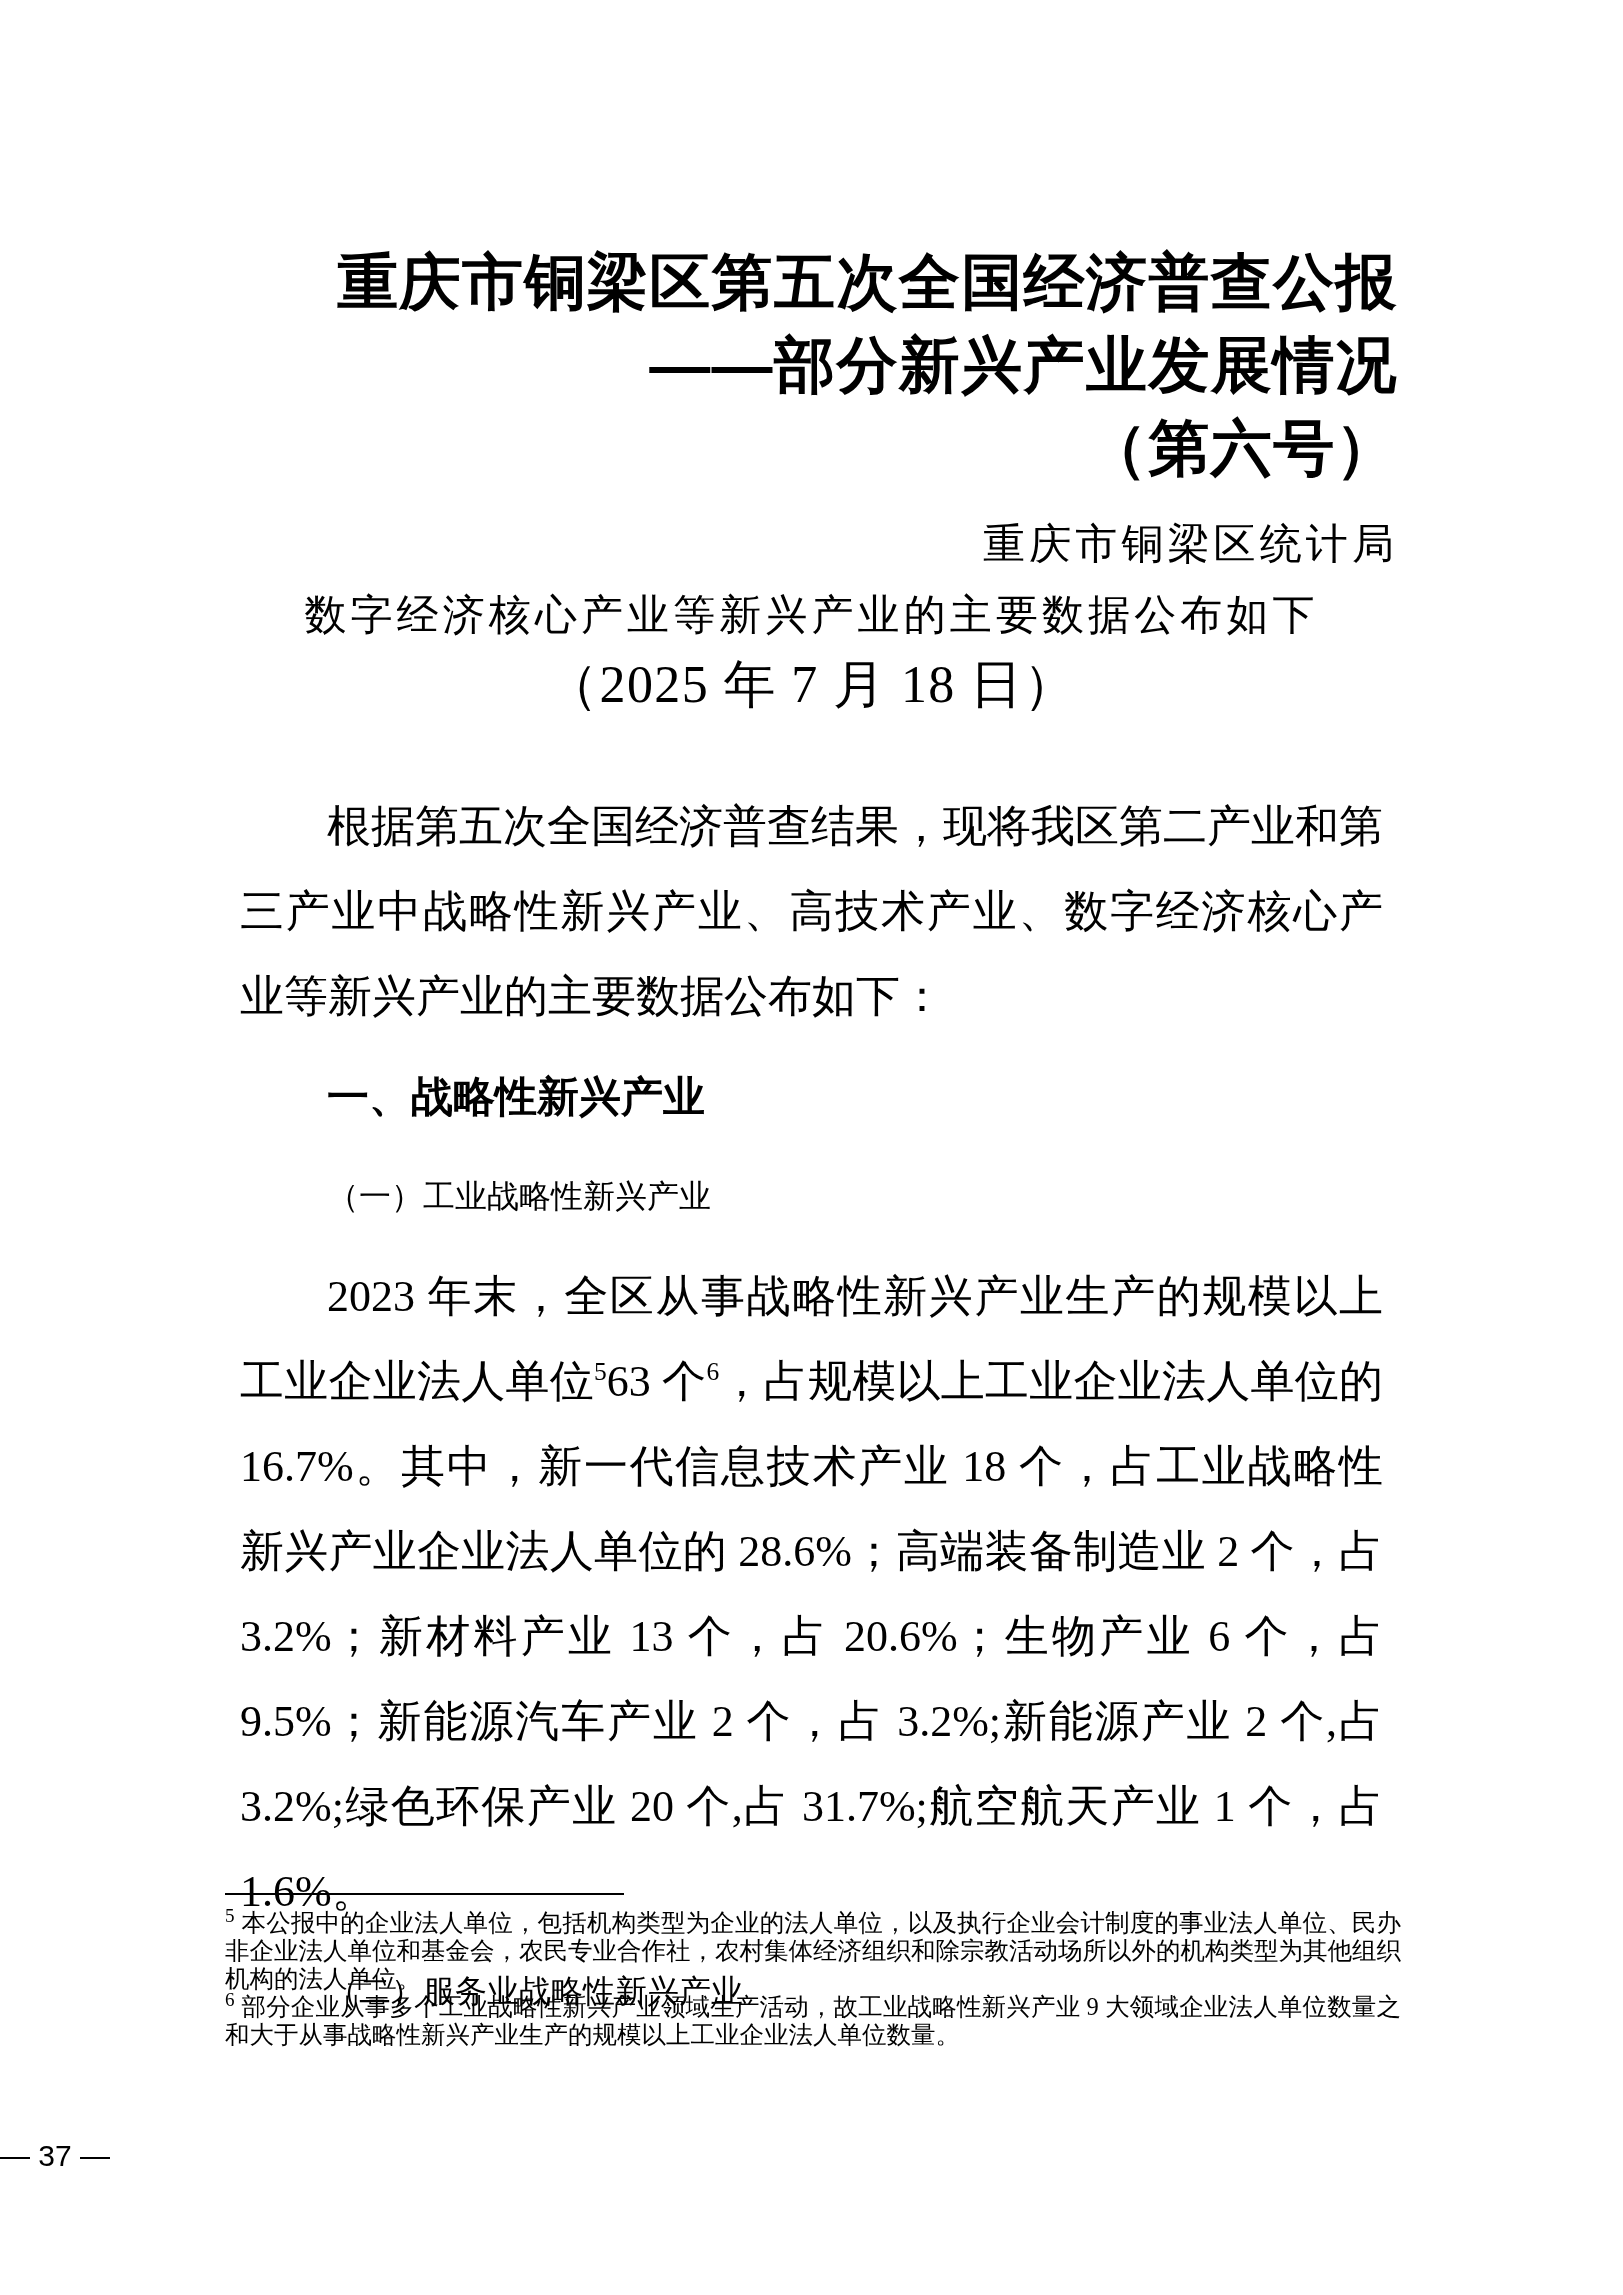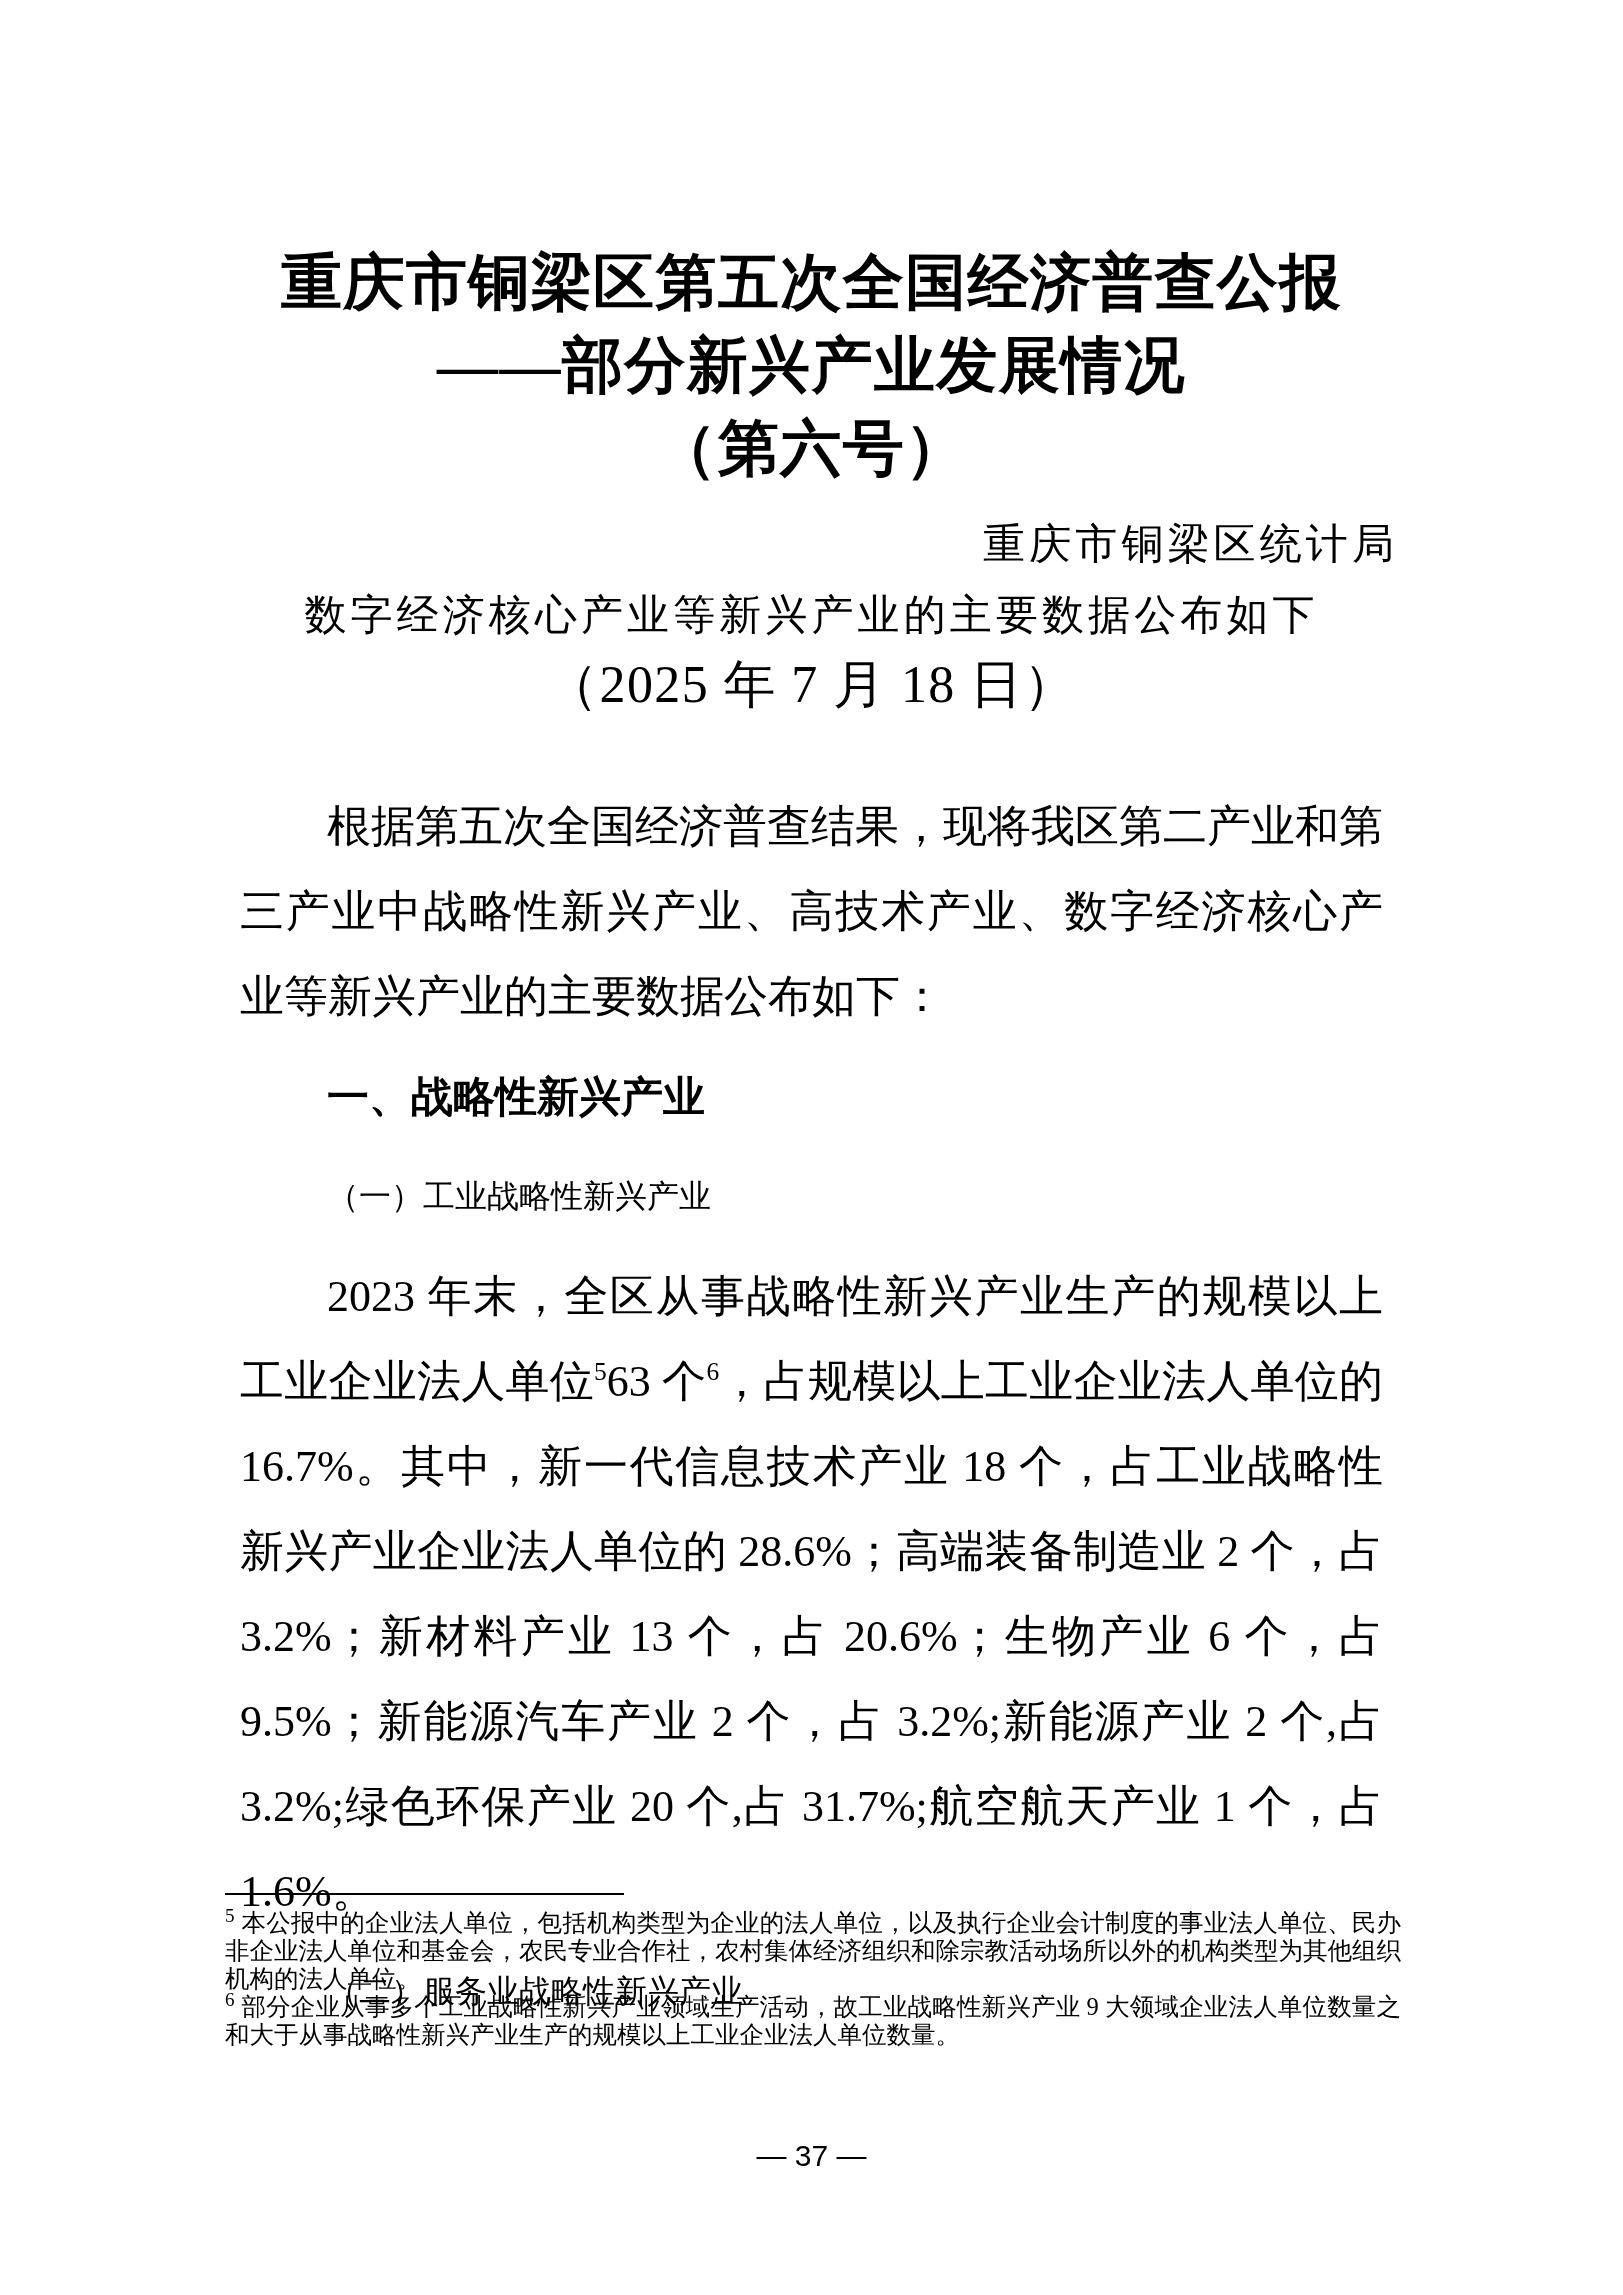--- a/index.html
+++ b/index.html
@@ -15,22 +15,22 @@
     color: #000000;
     font-family: "Liberation Serif", serif;
     overflow: hidden;
   }
   
   .title-block {
     position: absolute;
     left: 225px;
     width: 1173px;
     top: 241px;
-    text-align: center;
-    font-family: Liberation Serif, serif;
+    text-align: right;
+    font-family: Liberation Sans, sans-serif;
     font-weight: 700;
     font-size: 61px;
     line-height: 83px;
     letter-spacing: 1.4px;
   }
   .issuer-line-1 {
     position: absolute;
     left: 225px;
     width: 1173px;
     top: 507px;
@@ -118,21 +118,21 @@
     vertical-align: super;
     line-height: 0;
     margin-right: 6.8px;
   }
   
   .page-number {
     position: absolute;
     left: 0;
     top: 2138px;
     width: 100%;
-    text-align: center;
+    text-align: left;
     font-family: "Liberation Sans", sans-serif;
     font-size: 30px;
     line-height: 35px;
   }
 </style>
 </head>
 <body>
 
 <div class="page">
 

